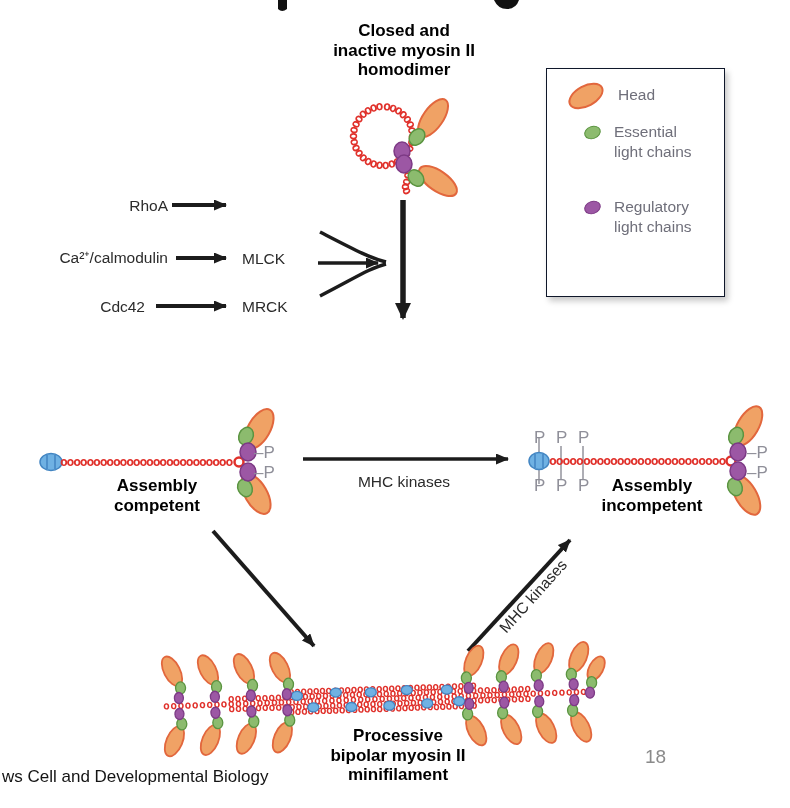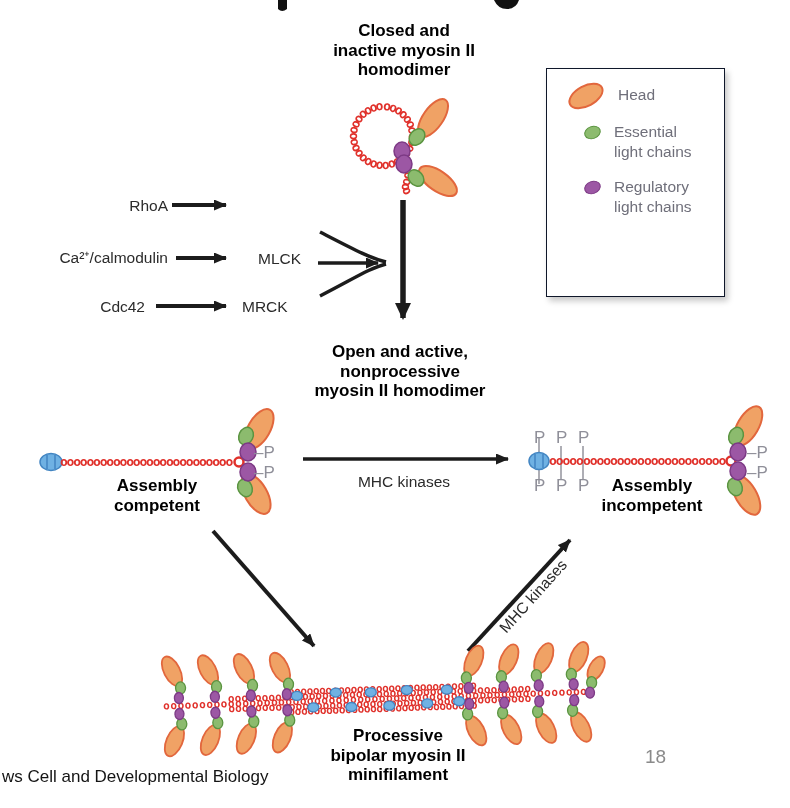--- a/index.html
+++ b/index.html
@@ -217,28 +217,25 @@
     </g>
   </svg>
 
   <div class="lbl bold ctr" style="left:404px;top:21px;">Closed and
 inactive myosin II
 homodimer</div>
 
   <div class="lbl rt" style="left:80px;top:196px;width:88px;">RhoA</div>
 
   <div class="lbl rt" style="left:34px;top:248px;width:134px;">Ca²⁺/calmodulin</div>
-  <div class="lbl" style="left:242px;top:249px;margin-left:16px;">MLCK</div>
+  <div class="lbl" style="left:242px;top:249px;">MLCK</div>
 
   <div class="lbl rt" style="left:60px;top:297px;width:85px;">Cdc42</div>
   <div class="lbl" style="left:242px;top:297px;">MRCK</div>
 
-  <div class="lbl bold ctr" style="left:400px;top:342px;">Open and active,
-nonprocessive
-myosin II homodimer</div>
 
   <div class="lbl bold ctr" style="left:157px;top:476px;">Assembly
 competent</div>
 
   <div class="lbl ctr" style="left:404px;top:472px;">MHC kinases</div>
 
   <div class="lbl bold ctr" style="left:652px;top:476px;">Assembly
 incompetent</div>
 
   <div class="lbl diag-lbl" style="left:533px;top:596px;">MHC kinases</div>
@@ -261,21 +258,21 @@
   <div class="legend">
     <div class="leg-row" style="top:16px;">
       <div class="sw sw-head"></div>
       <div class="leg-lbl">Head</div>
     </div>
     <div class="leg-row" style="top:53px;">
       <div class="sw sw-green" style="margin-left:17px;"></div>
       <div class="leg-lbl">Essential
 light chains</div>
     </div>
-    <div class="leg-row" style="top:108px;">
+    <div class="leg-row" style="top:128px;">
       <div class="sw sw-purple" style="margin-left:17px;"></div>
       <div class="leg-lbl">Regulatory
 light chains</div>
     </div>
   </div>
 
   <div class="lbl footer-txt" style="left:2px;top:766px;">ws Cell and Developmental Biology</div>
   <div class="lbl pagenum" style="left:645px;top:747px;">18</div>
 
 </div>

